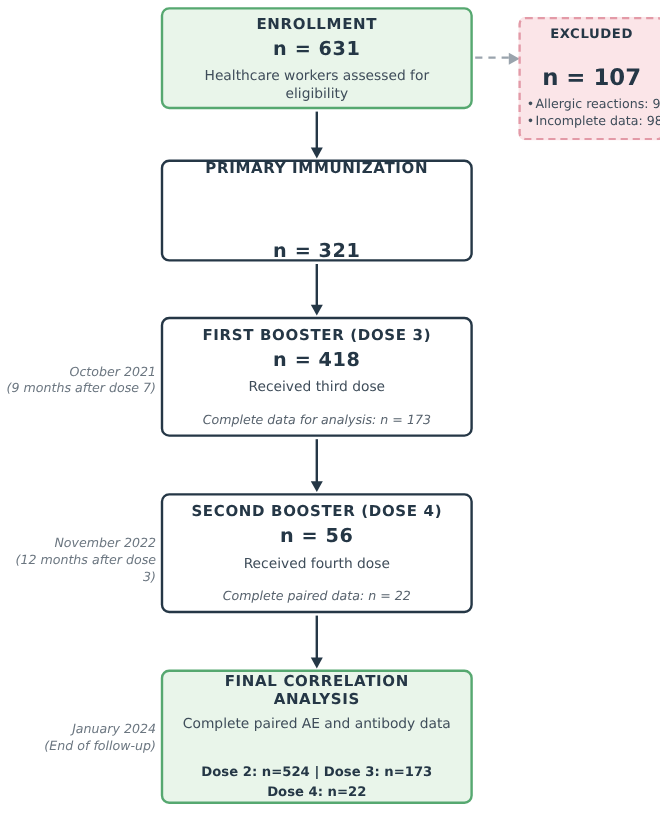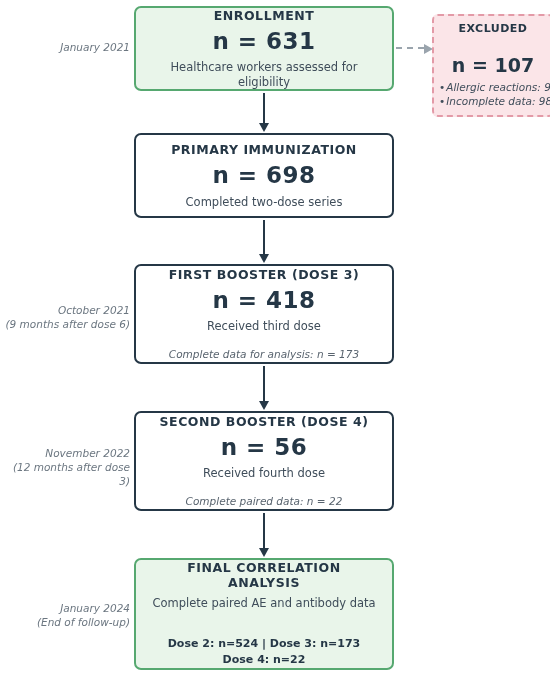--- a/index.html
+++ b/index.html
@@ -39,21 +39,21 @@
 
   .node-title {
     font-size: 12.5px;
     font-weight: bold;
     color: #253746;
     letter-spacing: 0.55px;
     text-align: center;
     line-height: 1.2;
   }
   .node-n {
-    font-size: 23px;
+    font-size: 16px;
     font-weight: bold;
     color: #253746;
     letter-spacing: 0.5px;
     margin-top: 5px;
     line-height: 1.15;
   }
   .node-desc {
     font-size: 11.5px;
     color: #3f4d5a;
     text-align: center;
@@ -113,21 +113,20 @@
   .excluded-n {
     font-size: 19px;
     font-weight: bold;
     color: #253746;
     margin-top: 20px;
     line-height: 1.15;
   }
   .excluded-list {
     margin-top: 3px;
     width: 100%;
-    font-style: italic;
   }
   .excluded-item {
     font-size: 10.5px;
     color: #3f4d5a;
     line-height: 1.35;
     white-space: nowrap;
   }
   .excluded-item::before {
     content: "\2022";
     margin-right: 1px;
@@ -183,27 +182,24 @@
     border-top: 5px solid transparent;
     border-bottom: 5px solid transparent;
     border-left: 9px solid #9aa4ad;
   }
 </style>
 </head>
 <body>
 
 <div id="flow">
 
-  <div class="stage-label" style="top:40px;">
-    <div>January 2021</div>
-  </div>
 
   <div class="stage-label" style="top:303px;">
     <div>October 2021</div>
-    <div>(9 months after dose 6)</div>
+    <div>(9 months after dose 7)</div>
   </div>
 
   <div class="stage-label" style="top:446px;">
     <div>November 2022</div>
     <div>(12 months after dose 3)</div>
   </div>
 
   <div class="stage-label" style="top:601px;">
     <div>January 2024</div>
     <div>(End of follow-up)</div>
@@ -221,24 +217,23 @@
     <div class="excluded-title">EXCLUDED</div>
     <div class="excluded-n">n = 107</div>
     <div class="excluded-list">
       <div class="excluded-item">Allergic reactions: 9</div>
       <div class="excluded-item">Incomplete data: 98</div>
     </div>
   </div>
 
   <div class="arrow-v" style="top:93px; height:31px;"></div>
 
-  <div class="node" style="top:133px; height:85px;">
+  <div class="node" style="top:133px; height:85px;gap:48px;">
     <div class="node-title">PRIMARY IMMUNIZATION</div>
-    <div class="node-n">n = 698</div>
-    <div class="node-desc">Completed two-dose series</div>
+    <div class="node-n">n = 321</div>
   </div>
 
   <div class="arrow-v" style="top:220px; height:35px;"></div>
 
   <div class="node" style="top:264px; height:100px;">
     <div class="node-title">FIRST BOOSTER (DOSE 3)</div>
     <div class="node-n">n = 418</div>
     <div class="node-desc">Received third dose</div>
     <div class="divider"></div>
     <div class="node-note">Complete data for analysis: n = 173</div>

